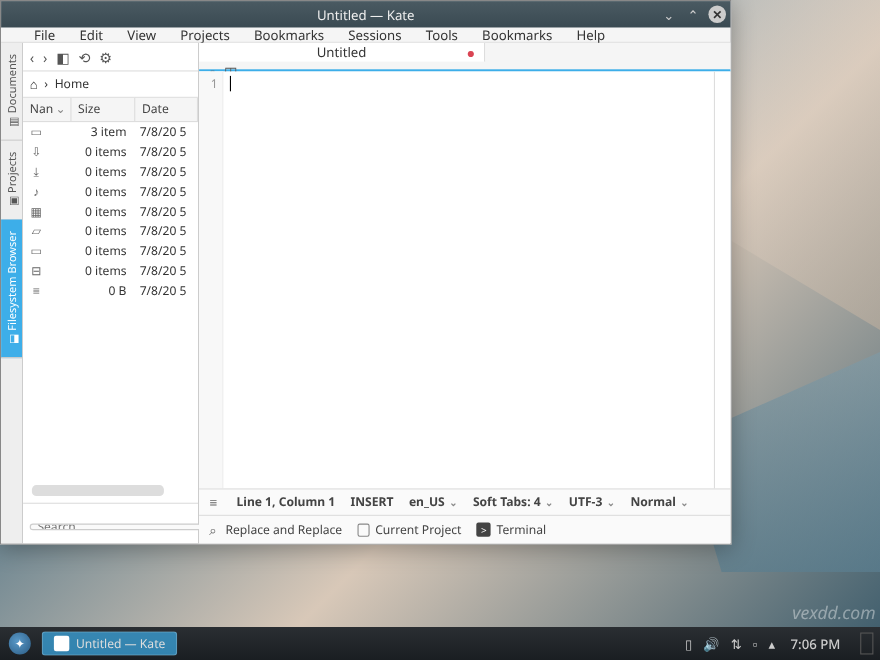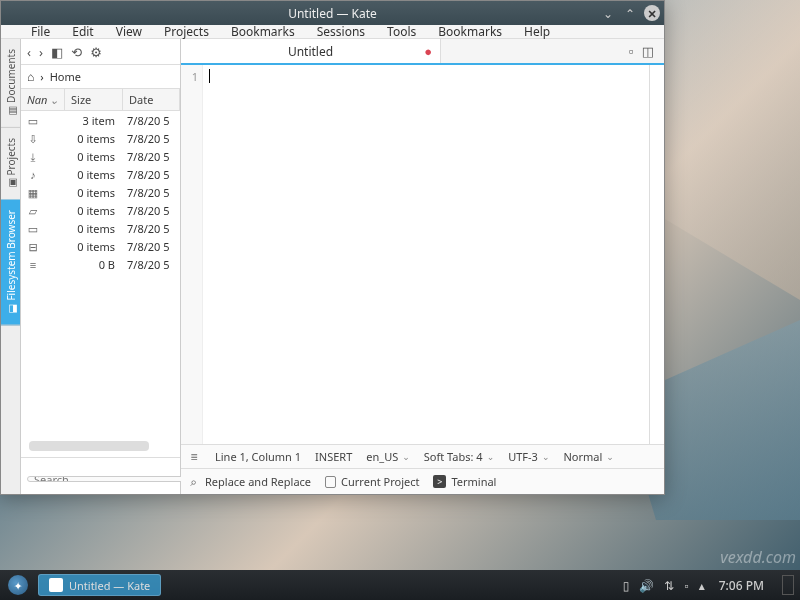--- a/index.html
+++ b/index.html
@@ -27,49 +27,49 @@
   .left-tab-icon { width: 10px; height: 10px; display: inline-block; }
 
   .sidebar { width: 160px; background: #fff; border-right: 1px solid #ccc; display: flex; flex-direction: column; font-size: 11px; }
   .sidebar-nav { height: 26px; border-bottom: 1px solid #ddd; display: flex; align-items: center; padding: 0 6px; gap: 8px; }
   .sidebar-nav span { color: #555; cursor: pointer; font-size: 13px; }
   .breadcrumb { height: 24px; border-bottom: 1px solid #ddd; display: flex; align-items: center; padding: 0 6px; gap: 6px; font-size: 11px; color: #333; }
   .breadcrumb .home-icon { font-size: 12px; }
   
   .file-header { height: 22px; border-bottom: 1px solid #ddd; display: flex; background: #f5f5f5; }
   .file-header div { padding: 4px 6px; border-right: 1px solid #ddd; font-size: 11px; color: #444; display: flex; align-items: center; gap: 2px; }
-  .col-name { width: 44px; font-style: italic; }
+  .col-name { width: 44px; }
   .col-size { width: 58px; }
   .col-date { flex: 1; }
   
   .file-list { flex: 1; overflow: hidden; }
   .file-row { height: 18px; display: flex; align-items: center; font-size: 11px; color: #333; }
   .file-row .fc-icon { width: 20px; text-align: center; color: #666; font-size: 11px; padding-left: 4px; }
   .file-row .fc-size { width: 82px; text-align: right; padding-right: 8px; }
   .file-row .fc-date { flex: 1; padding-left: 4px; overflow: hidden; white-space: nowrap; }
 
   .sidebar-scroll { height: 10px; margin: 6px 8px; background: #ddd; border-radius: 4px; width: 120px; }
   .sidebar-search { height: 26px; border-top: 1px solid #ddd; padding: 18px 6px; display: flex; }
   .sidebar-search input { flex: 1; border: 1px solid #ccc; border-radius: 3px; padding: 2px 6px; font-size: 11px; background: #fafafa; }
 
   .editor-pane { flex: 1; display: flex; flex-direction: column; background: #fff; min-width: 0; }
-  .tab-bar { height: 26px; border-bottom: 2px solid #3daee9; display: flex; align-items: stretch; background: #f5f5f5; }
+  .tab-bar { height: 26px; border-bottom: 2px solid #3daee9; display: flex; align-items: stretch; background: #f5f5f5; flex-direction: column; }
   .doc-tab { width: 260px; display: flex; align-items: center; justify-content: center; position: relative; background: #fff; border-right: 1px solid #ddd; font-size: 12px; color: #333; gap: 8px; }
   .doc-tab .close-x { color: #da4453; font-size: 13px; position: absolute; right: 8px; cursor: pointer; }
   .tab-spacer { flex: 1; }
   .tab-actions { display: flex; align-items: center; gap: 8px; padding: 0 10px; color: #555; }
   .tab-actions span { cursor: pointer; font-size: 13px; }
 
   .editor-body { flex: 1; display: flex; background: #fff; }
   .gutter { width: 22px; background: #f8f8f8; border-right: 1px solid #eee; color: #999; font-size: 11px; text-align: right; padding: 4px 4px 0 0; font-family: monospace; }
   .text-area { flex: 1; padding: 4px 6px; font-family: monospace; font-size: 12px; position: relative; border-right: 1px solid #ddd; margin-right: 14px; }
   .cursor-line { border-left: 1px solid #000; height: 14px; display: inline-block; }
 
   .status-bar { height: 24px; border-top: 1px solid #ddd; display: flex; align-items: center; font-size: 11px; color: #444; padding: 0 6px; gap: 14px; background: #fafafa; }
-  .status-bar .sb-item { display: flex; align-items: center; gap: 4px; }
+  .status-bar .sb-item { display: flex; align-items: center; gap: 4px; font-weight: bold; }
   .status-bar .chev { color: #888; font-size: 9px; }
   .sb-icon { width: 14px; height: 14px; display: inline-flex; align-items: center; justify-content: center; color: #666; font-size: 12px; }
 
   .bottom-panels { height: 26px; border-top: 1px solid #ddd; display: flex; align-items: center; font-size: 11px; color: #444; padding: 0 6px; gap: 14px; background: #fafafa; }
   .bottom-panels .panel-btn { display: flex; align-items: center; gap: 5px; cursor: pointer; }
   .panel-icon { width: 13px; height: 13px; display: inline-flex; align-items: center; justify-content: center; background: #666; color: #fff; font-size: 9px; border-radius: 2px; }
   .panel-icon.search { background: none; color: #666; font-size: 12px; }
   .panel-icon.doc { background: none; color: #666; font-size: 12px; border: 1px solid #888; width: 11px; height: 12px; }
   .panel-icon.term { background: #444; }
 

